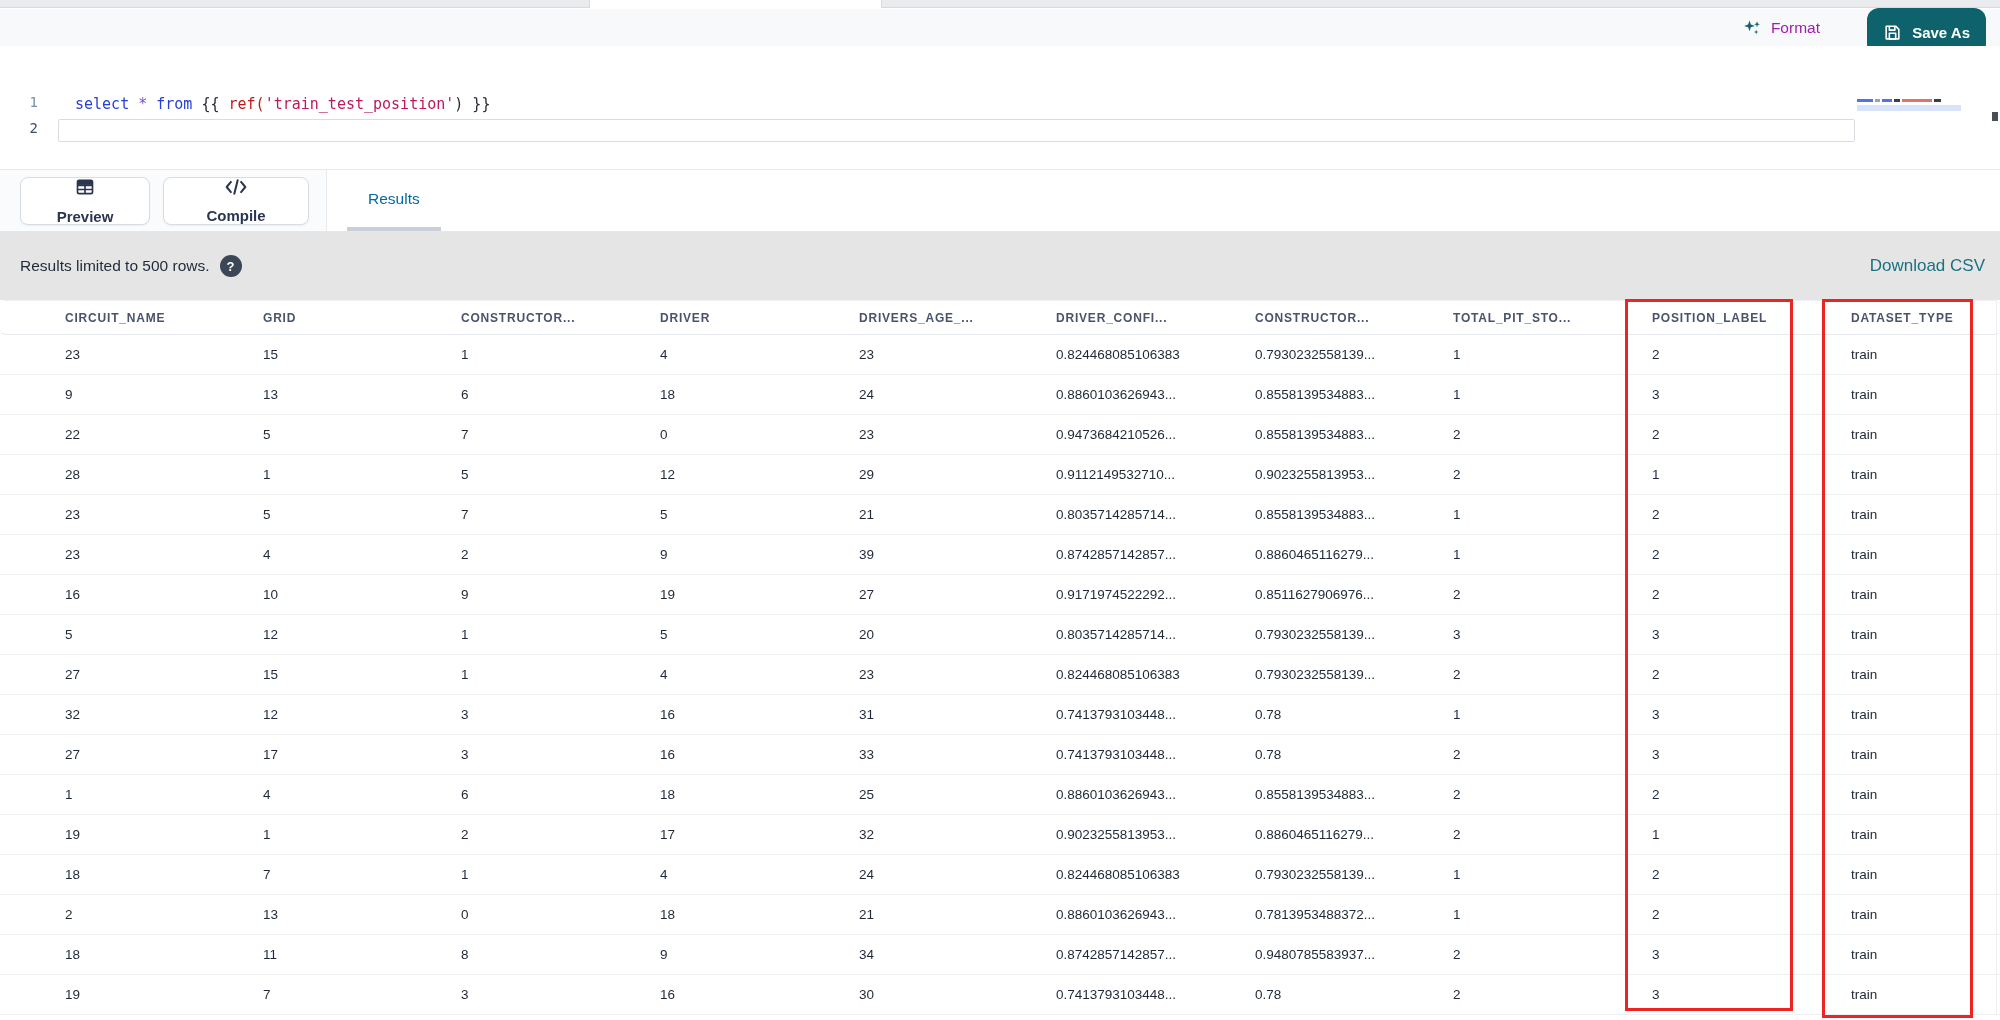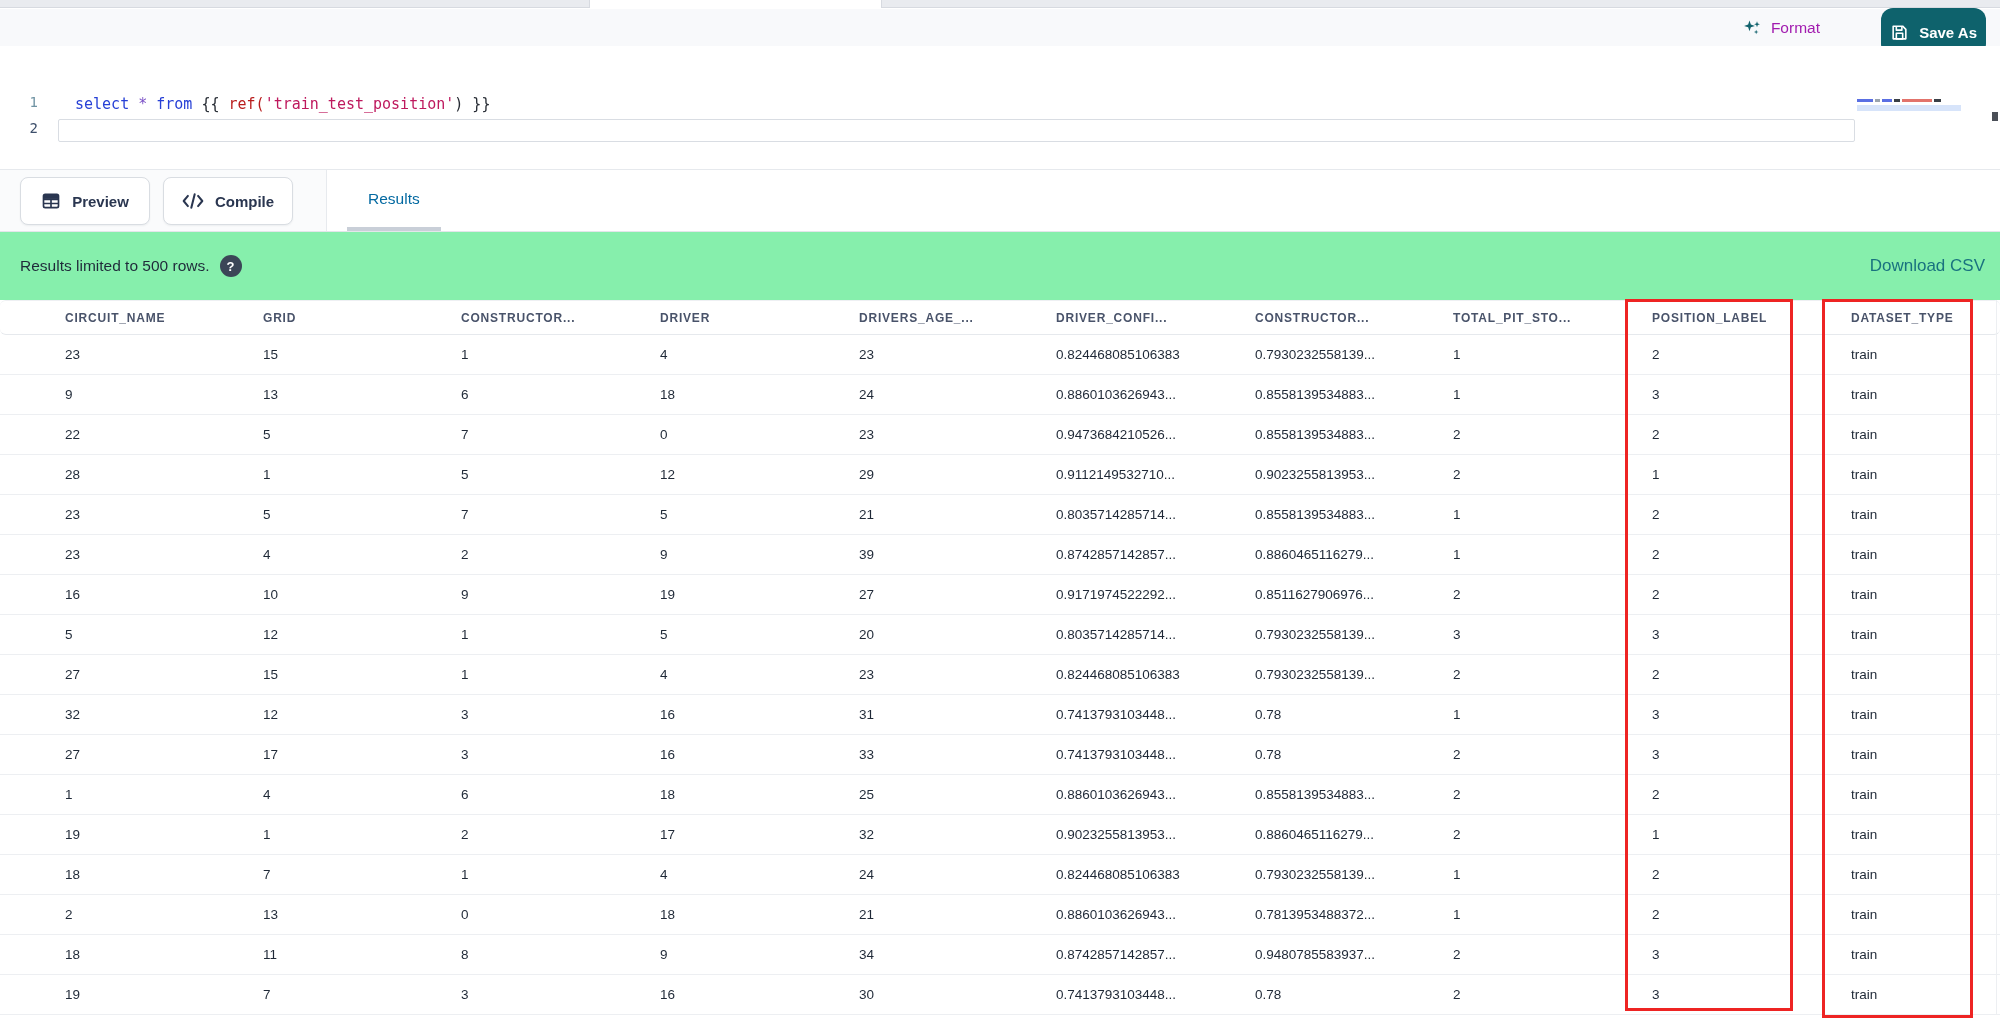--- a/index.html
+++ b/index.html
@@ -9,21 +9,21 @@
   
   .top-strip { position:absolute; left:0; top:0; width:2000px; height:8px;
     background:#e9ebef; border-bottom:1px solid #d7dae0; }
   .top-strip .active-tab-sliver { position:absolute; left:589px; top:0; width:293px; height:8px;
     background:#ffffff; border-left:1px solid #d7dae0; border-right:1px solid #d7dae0; }
 
   
   .toolbar { position:absolute; left:0; top:9px; width:2000px; height:37px; background:#f8f9fb; }
   .format-btn { position:absolute; right:180px; top:0; height:37px; display:flex; align-items:center; gap:9px;
     color:#a21caf; font-size:15.5px; cursor:pointer; }
-  .saveas-btn { position:absolute; right:14px; top:-1px; height:48px; padding:0 9px;
+  .saveas-btn { position:absolute; right:14px; top:-1px; height:48px; padding:0 16px;
     background:#0e626c; border-radius:12px; display:flex; align-items:center; gap:10px;
     color:#ffffff; font-size:15px; font-weight:700; cursor:pointer; }
 
   
   .editor { position:absolute; left:0; top:46px; width:2000px; height:123px; background:#fff;
     font-family:"DejaVu Sans Mono", monospace; font-size:15px; }
   .gutter-num { position:absolute; width:22px; text-align:right; font-size:14px; }
   .num-1 { left:16px; top:48px; color:#6f93a3; }
   .num-2 { left:16px; top:74px; color:#3d4f6b; }
   .code-line-1 { position:absolute; left:75px; top:47px; height:22px; line-height:22px; white-space:pre; }
@@ -39,31 +39,31 @@
   .minimap .mm-sel { margin-top:3px; width:104px; height:6px; background:#d7e4fa; }
   .scroll-marker { position:absolute; left:1992px; top:66px; width:6px; height:9px; background:#4a4f57; }
 
   
   .actions-row { position:absolute; left:0; top:169px; width:2000px; height:63px;
     background:#fff; border-top:1px solid #e6e9ed; border-bottom:1px solid #e3e6ea; }
   .actions-left { position:absolute; left:0; top:0; width:327px; height:61px;
     background:#fafbfc; border-right:1px solid #e7eaee; }
   .btn { position:absolute; top:7px; height:48px; background:#fff; border:1px solid #d9dde2;
     border-radius:8px; box-shadow:0 1px 2px rgba(20,30,50,.06); display:flex; align-items:center;
-    justify-content:center; gap:11px; font-size:15px; font-weight:700; color:#2a3650; cursor:pointer; }
+    justify-content:center; gap:11px; font-size:15px; font-weight:700; color:#2a3650; cursor:pointer;flex-direction:column; }
   .preview-btn { left:20px; width:130px; }
-  .compile-btn { left:163px; width:130px; }
+  .compile-btn { left:163px; width:146px; }
   .tabs { position:absolute; left:347px; top:0; height:61px; display:flex; }
   .tab { height:61px; padding:0 21px; display:flex; align-items:center;
     font-size:15.5px; color:#0369a1; cursor:pointer; border-bottom:4px solid transparent;text-align:center; }
   .tab.active { border-bottom-color:#c9cfd8; }
   .tab + .tab { margin-left:18px; }
 
   
-  .results-bar { position:absolute; left:0; top:232px; width:2000px; height:68px; background:#86efac; }
+  .results-bar { position:absolute; left:0; top:232px; width:2000px; height:68px; background:#e5e5e5; }
   .results-note { position:absolute; left:20px; top:0; height:68px; display:flex; align-items:center;
     gap:10px; font-size:15.5px; color:#1f2a3a; }
   .help-badge { width:22px; height:22px; border-radius:50%; background:#3b4657; color:#fff;
     font-size:13px; font-weight:700; display:flex; align-items:center; justify-content:center; cursor:pointer; }
   .download-link { position:absolute; right:15px; top:0; height:68px; display:flex; align-items:center;
     color:#19727f; font-size:17px; cursor:pointer;text-align:right; }
 
   
   .results-table { position:absolute; left:0; top:300px; width:2000px; }
   .grid-row { display:grid; grid-template-columns:198px 198px 199px 199px 197px 199px 198px 199px 199px 1fr;

